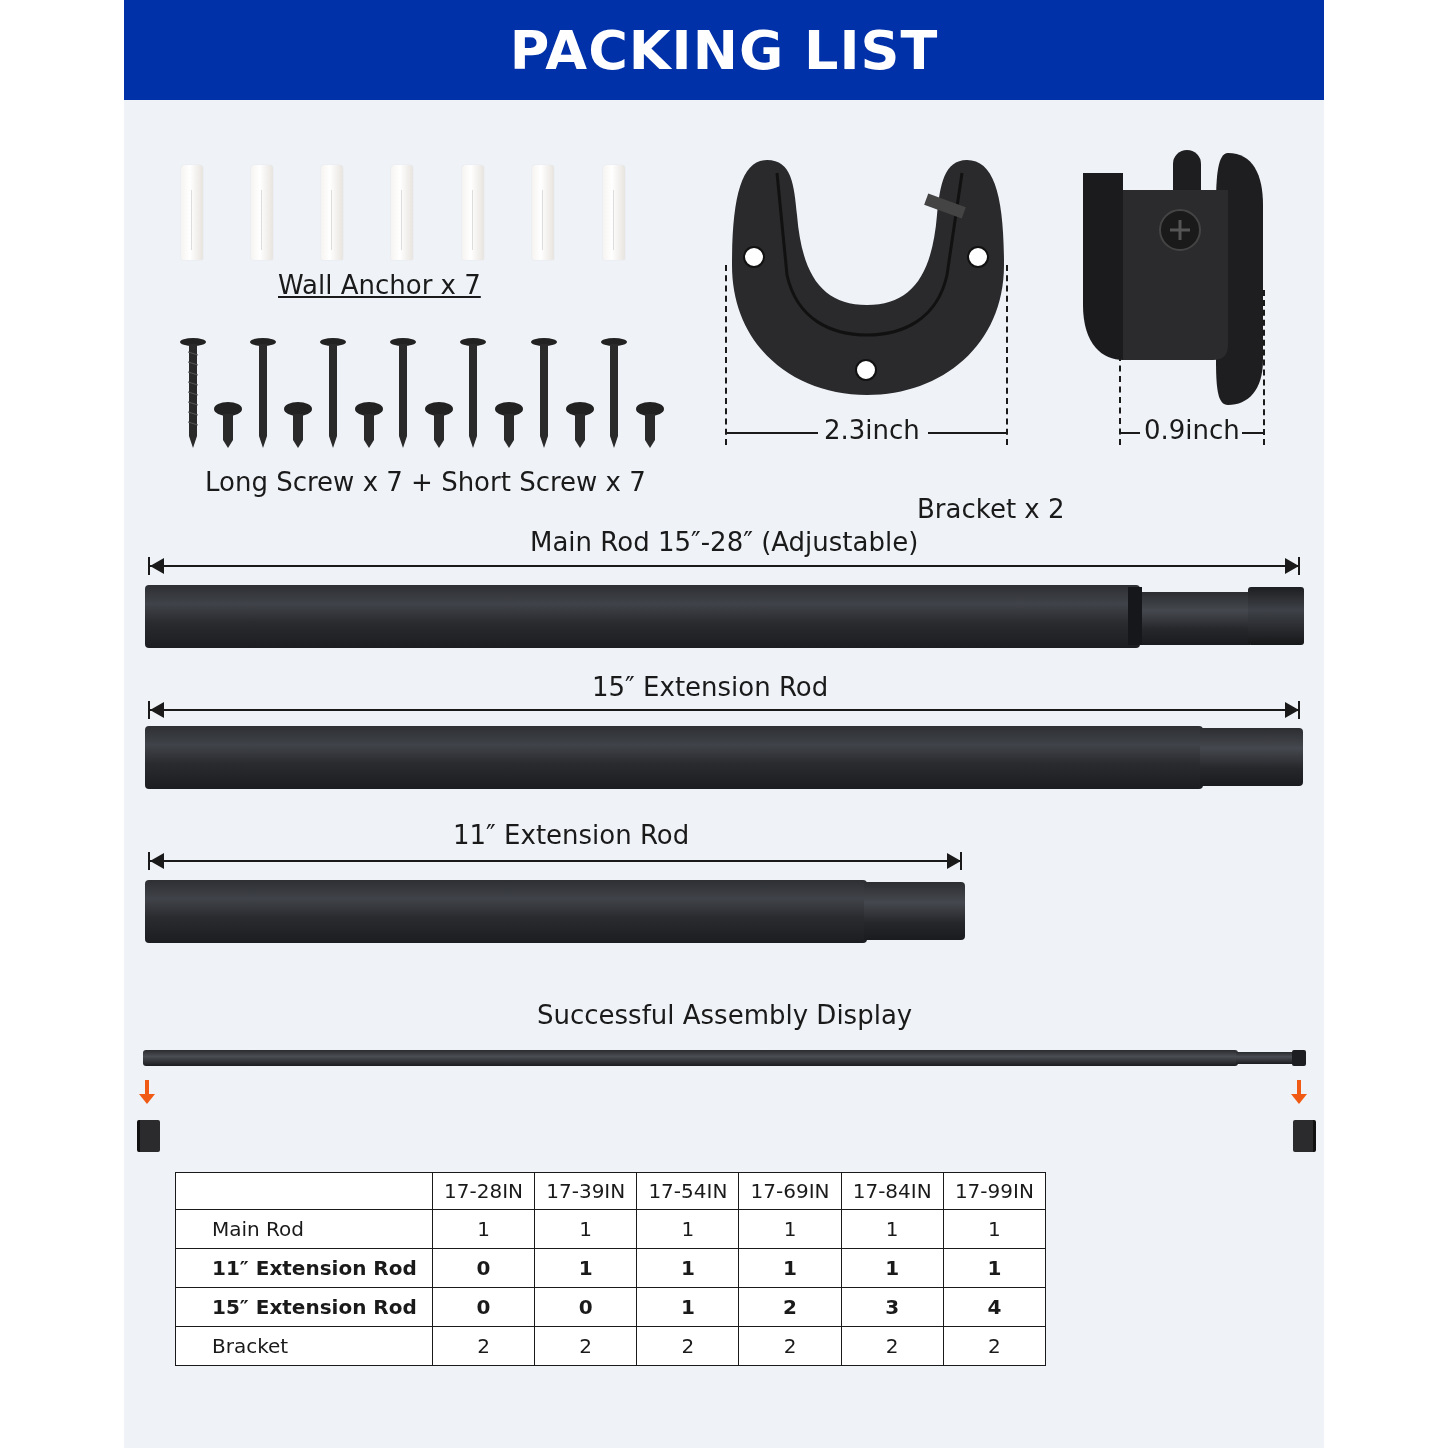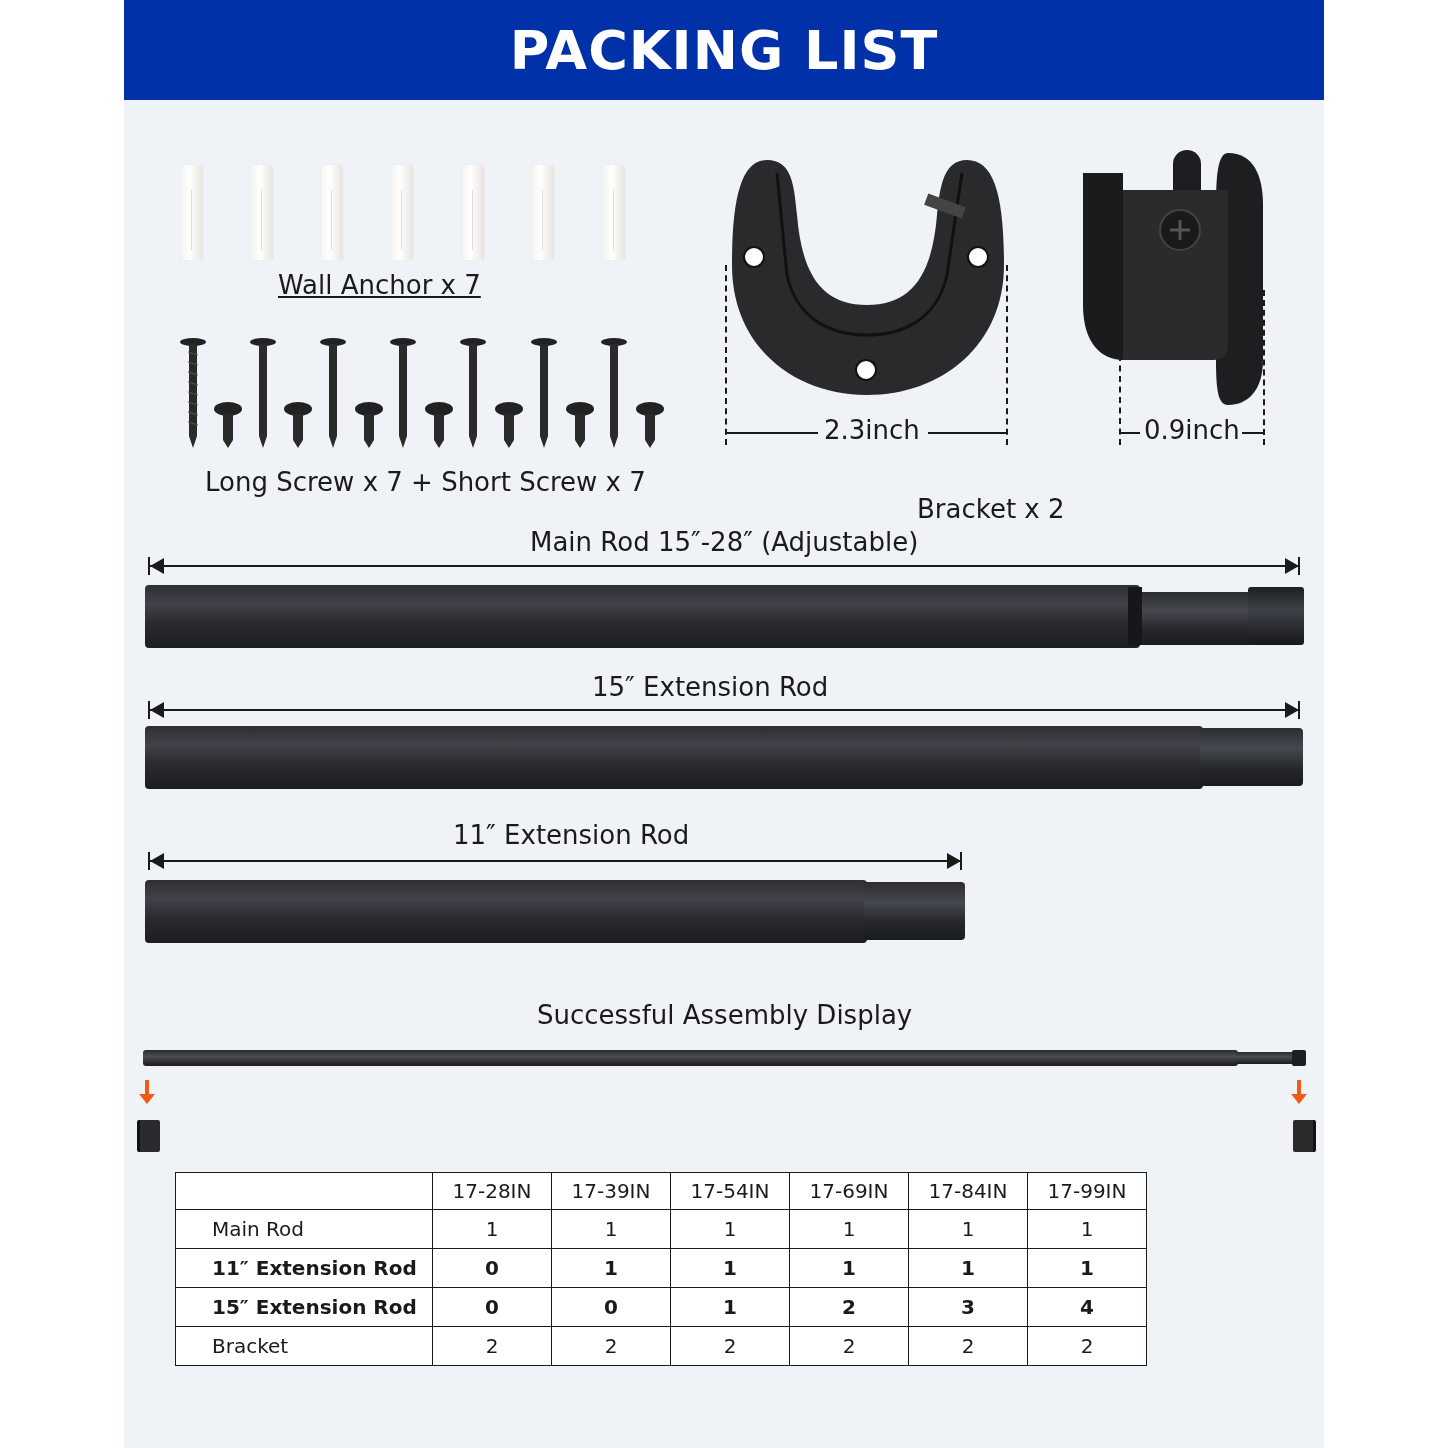--- a/index.html
+++ b/index.html
@@ -12,21 +12,21 @@
   .anchor{position:absolute;top:165px;width:22px;height:95px;background:linear-gradient(90deg,#f6f4f1,#ffffff 40%,#e8e4df);border-radius:4px 4px 2px 2px;box-shadow:0 0 1px #ccc;}
   .anchor::after{content:"";position:absolute;left:10px;top:25px;width:1px;height:60px;background:#ddd;}
   .screw-long{position:absolute;top:338px;width:26px;height:110px;}
   .screw-short{position:absolute;top:402px;width:28px;height:46px;}
   .rod{position:absolute;height:64px;border-radius:4px;background:linear-gradient(180deg,#2d2f33 0%,#404349 30%,#2a2b2f 60%,#1c1d20 100%);}
   .rod-seg{position:absolute;top:6%;height:88%;background:linear-gradient(180deg,#2b2d31 0%,#45484e 35%,#26272b 70%,#1a1b1e 100%);}
   .dim-line{position:absolute;height:2px;background:#1a1a1a;}
   .tick{position:absolute;width:2px;height:18px;background:#1a1a1a;}
   .arrow-l{position:absolute;width:0;height:0;border-top:8px solid transparent;border-bottom:8px solid transparent;border-right:14px solid #1a1a1a;}
   .arrow-r{position:absolute;width:0;height:0;border-top:8px solid transparent;border-bottom:8px solid transparent;border-left:14px solid #1a1a1a;}
-  table.pack{position:absolute;left:175px;top:1172px;width:972px;border-collapse:collapse;background:#fff;font-family:"DejaVu Sans",sans-serif;}
+  table.pack{position:absolute;left:175px;top:1172px;width:871px;border-collapse:collapse;background:#fff;font-family:"DejaVu Sans",sans-serif;}
   table.pack td,table.pack th{border:1.5px solid #1a1a1a;height:38px;font-size:20px;text-align:center;font-weight:normal;padding:0;}
   table.pack th{height:36px;}
   table.pack td.rowlabel{text-align:left;padding-left:36px;width:220px;}
   table.pack tr.bold td{font-weight:bold;}
   .orange-arrow{position:absolute;width:4px;height:16px;background:#f05a14;}
   .orange-arrow::after{content:"";position:absolute;left:-6px;top:14px;border-left:8px solid transparent;border-right:8px solid transparent;border-top:10px solid #f05a14;}
 </style>
 </head>
 <body>
 

